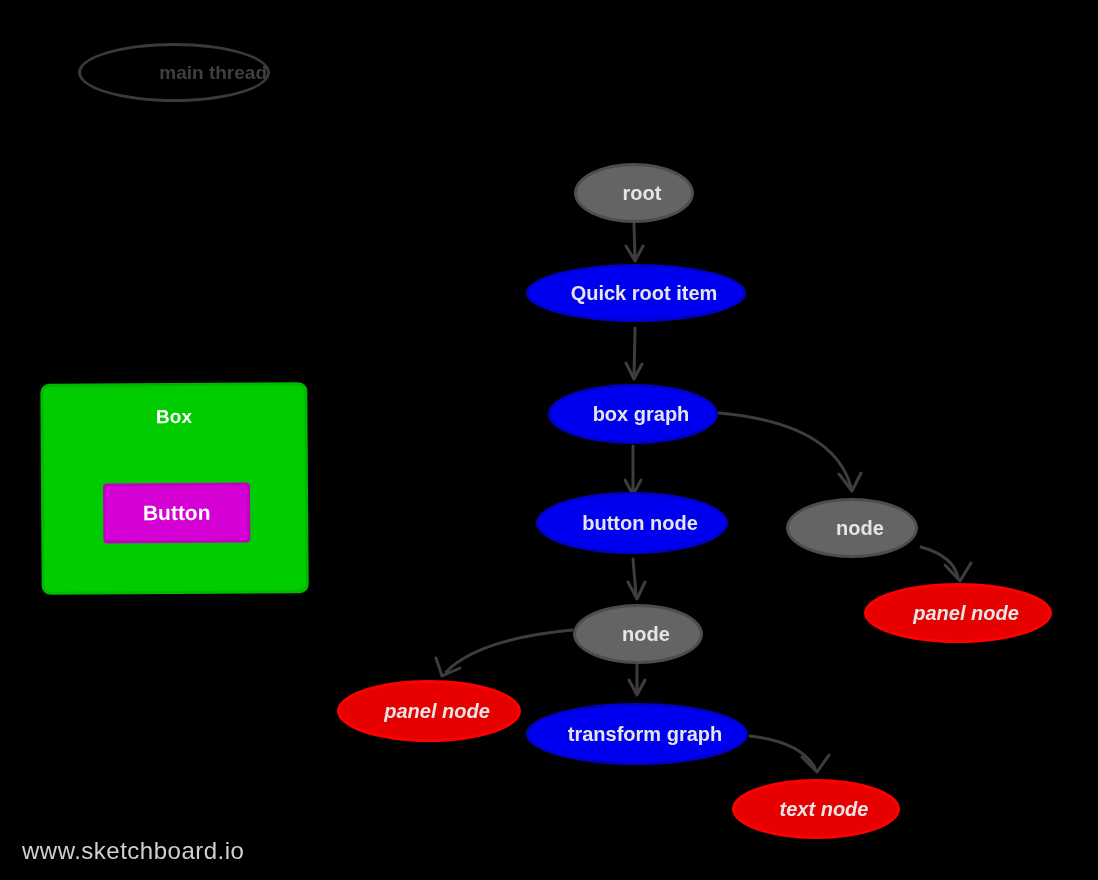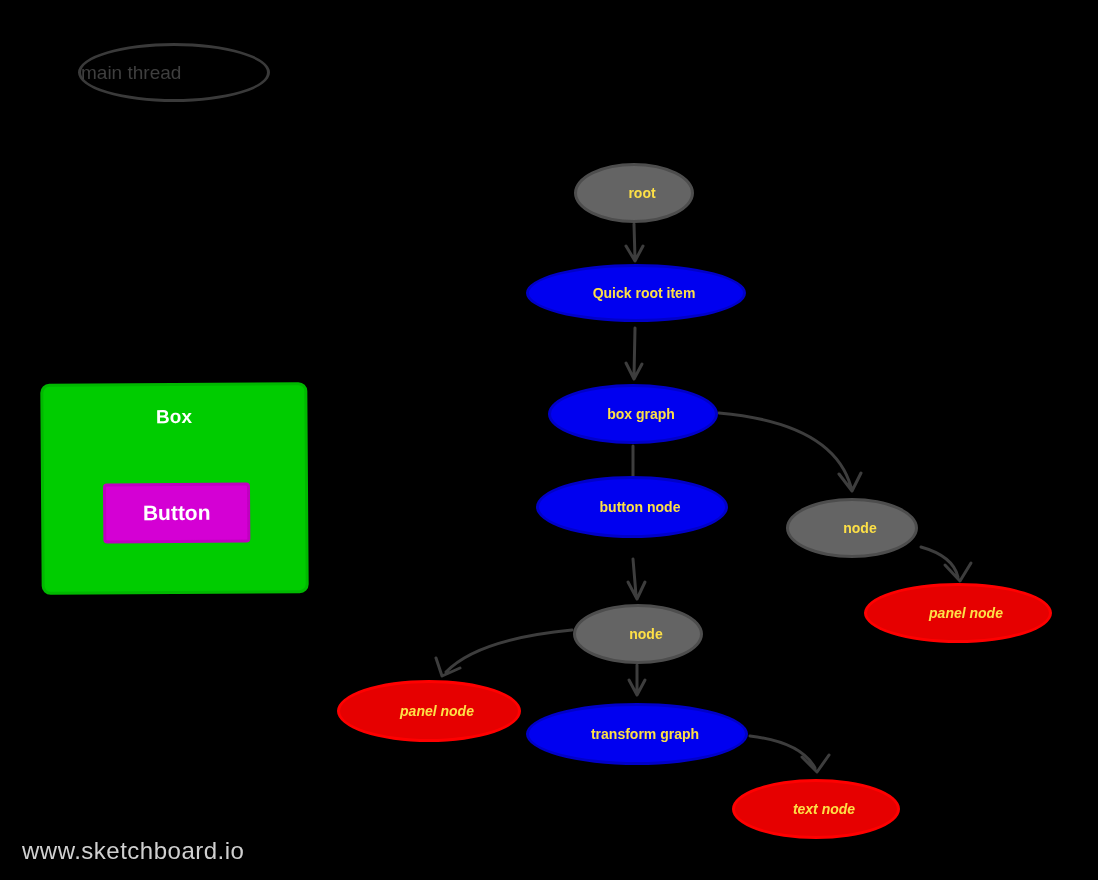--- a/index.html
+++ b/index.html
@@ -9,32 +9,32 @@
     background:#000000;
     overflow:hidden;
     font-family:"Liberation Sans", sans-serif;
   }
   #edges{position:absolute;left:0;top:0;width:1098px;height:880px;z-index:1;}
   #edges path{stroke:#3d3d3d;stroke-width:3;fill:none;stroke-linecap:round;stroke-linejoin:round;}
 
   .thread{
     position:absolute;z-index:2;
     border:3px solid #3a3a3a;border-radius:50%;
-    display:flex;align-items:center;justify-content:flex-start;
-    color:#3f3f3f;font-weight:normal;font-size:19px;
+    display:flex;align-items:center;justify-content:flex-end;
+    color:#3f3f3f;font-weight:bold;font-size:19px;
     box-sizing:border-box;background:transparent;
   }
 
   .node{
     position:absolute;z-index:3;
     border-radius:50%;
     display:flex;align-items:center;justify-content:center;
     box-sizing:border-box;
   }
-  .node .nlabel{color:#fde047;font-weight:bold;font-size:14px;white-space:nowrap;padding-left:16px;}
+  .node .nlabel{color:#e5e5e5;font-weight:bold;font-size:20px;white-space:nowrap;padding-left:16px;}
   .node.gray{background:#646464;border:3px solid #4d4d4d;}
   .node.blue{background:#0000f0;border:3px solid #0000c8;}
   .node.red{background:#e60000;border:3px solid #ff0000;font-style:italic;}
 
   .uibox{
     position:absolute;z-index:2;
     left:41px;top:383px;width:267px;height:211px;
     background:#00cc00;border:3px solid #00b800;border-radius:9px;
     box-sizing:border-box;transform:rotate(-0.4deg);
   }
@@ -87,21 +87,21 @@
   </div>
 
   <div class="node blue" style="left:526px;top:264px;width:220px;height:58px;">
     <span class="nlabel">Quick root item</span>
   </div>
 
   <div class="node blue" style="left:548px;top:384px;width:170px;height:60px;">
     <span class="nlabel">box graph</span>
   </div>
 
-  <div class="node blue" style="left:536px;top:476px;width:192px;height:62px;align-items:center;">
+  <div class="node blue" style="left:536px;top:492px;width:192px;height:62px;align-items:center;">
     <span class="nlabel">button node</span>
   </div>
 
   <div class="node gray" style="left:786px;top:498px;width:132px;height:60px;">
     <span class="nlabel">node</span>
   </div>
 
   <div class="node red" style="left:864px;top:583px;width:188px;height:60px;">
     <span class="nlabel">panel node</span>
   </div>

